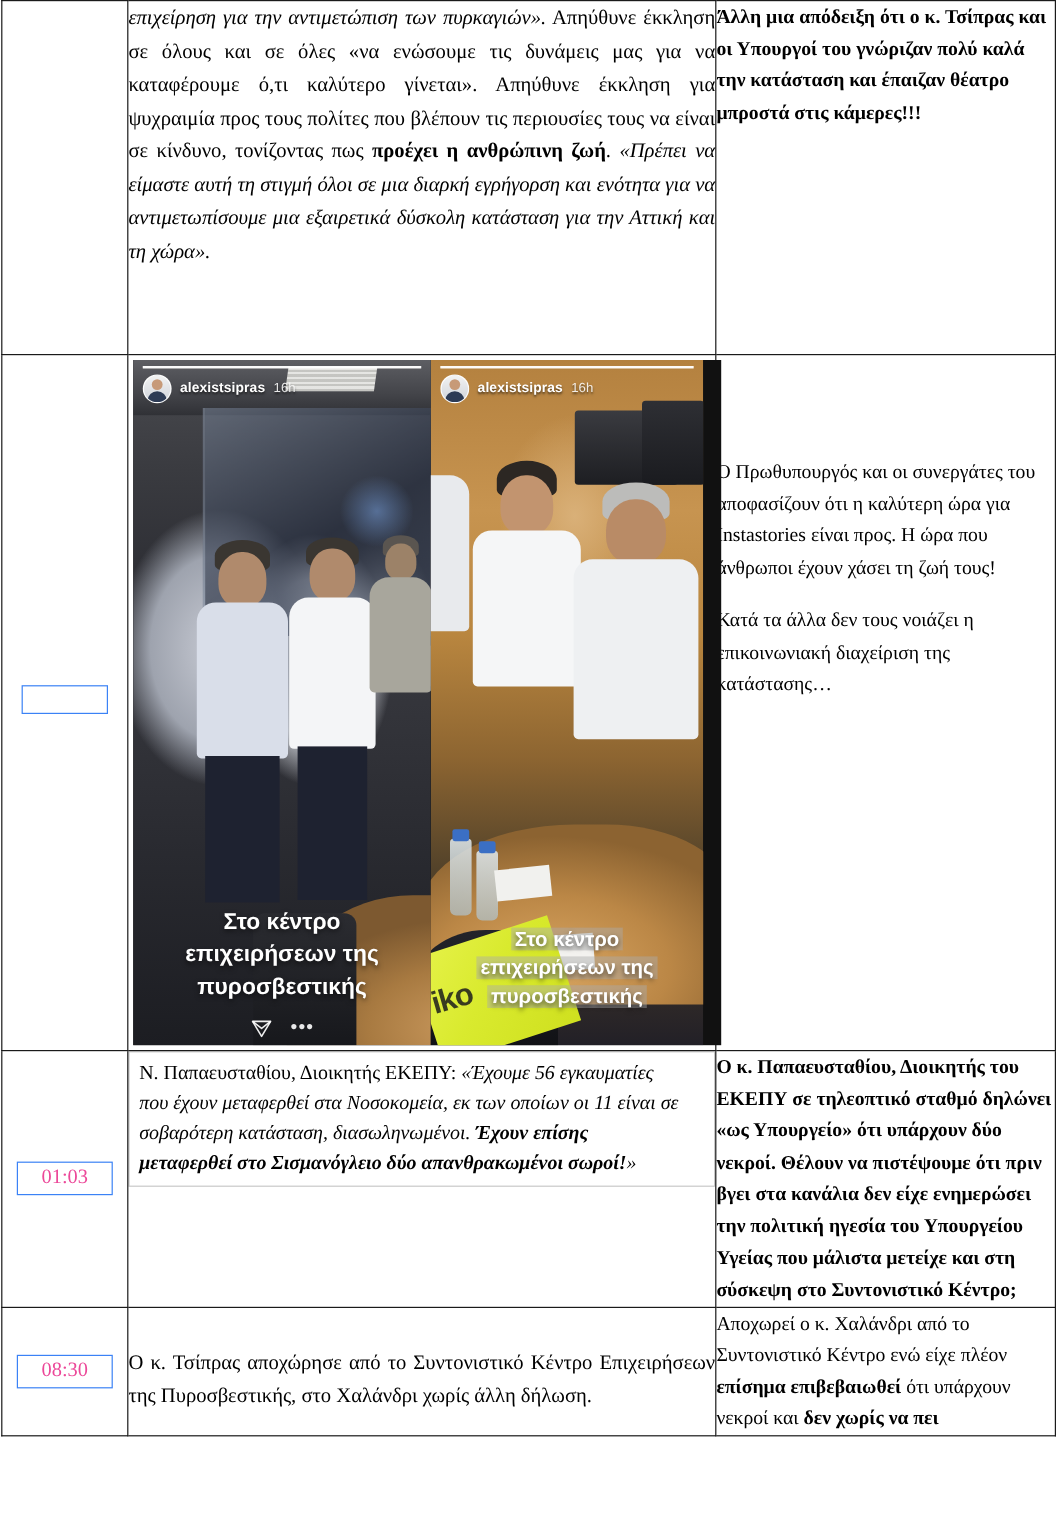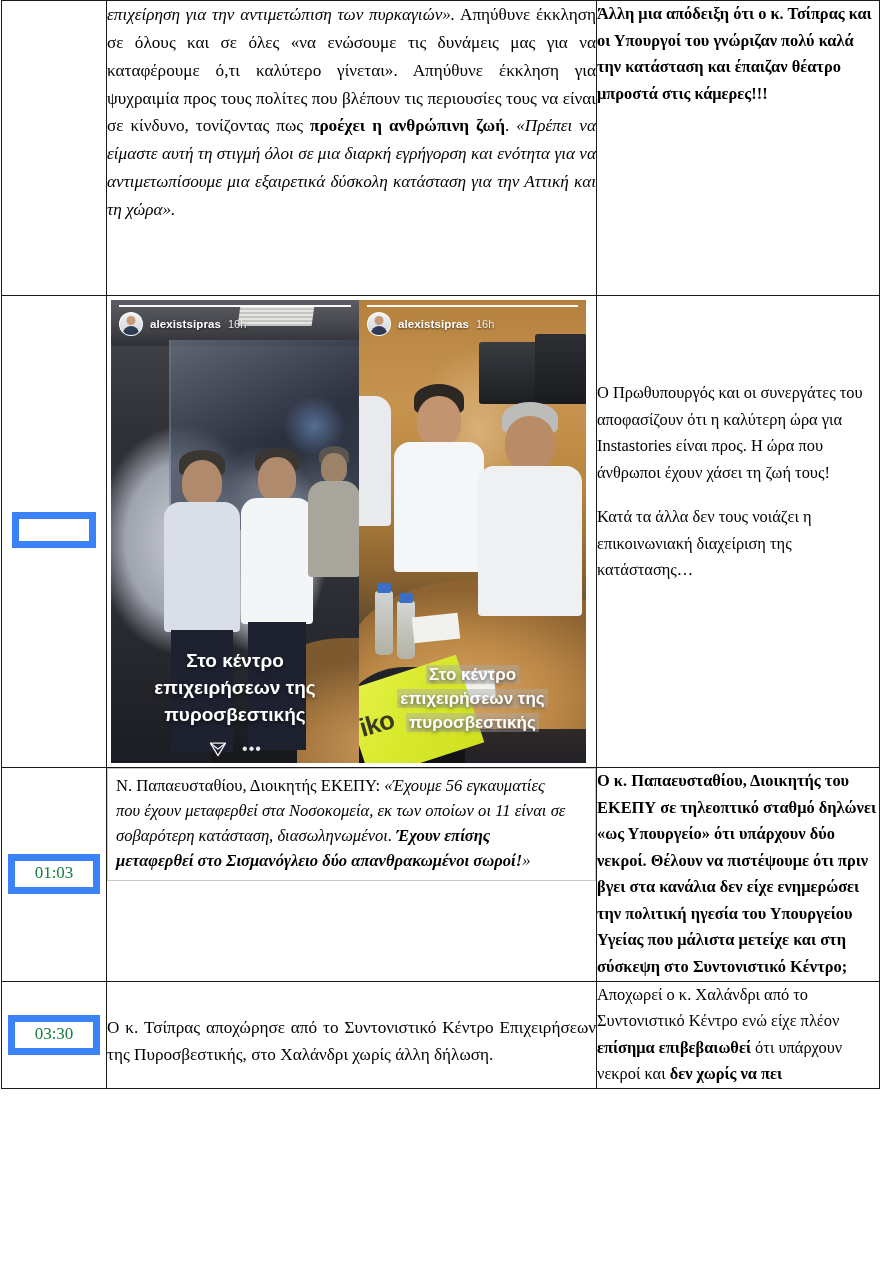--- a/index.html
+++ b/index.html
@@ -43,27 +43,27 @@
   col.c-note  { width: 283px; }
 
   
   .time-cell {
     text-align: center;
     vertical-align: middle !important;
     padding: 4px 2px;
   }
   .time-chip {
     display: inline-block;
-    border: 7px solid #3b82f6;
+    border: 1px solid #3b82f6;
     background: #fff;
     padding: 3px 10px 4px 10px;
     font-size: 17px;
     line-height: 1.1;
     font-family: "Liberation Serif", "DejaVu Serif", serif;
-    color: #15803d;
+    color: #ec4899;
     min-width: 58px;
   }
   .time-chip.blank {
     min-width: 70px;
     height: 22px;
     padding: 0;
   }
 
   
   .main-cell {
@@ -110,24 +110,25 @@
     font-style: italic;
   }
   .quote-box .rm { font-style: normal; }
   .quote-box .bi { font-weight: bold; font-style: italic; }
 
   
   .media-cell { padding: 0; }
   .media-wrap {
     position: relative;
     width: 475px;
-    height: 463px;
+    height: 571px;
     margin: 4px 0 4px 4px;
     overflow: hidden;
     background: #111;
+    padding-left: 15px;
   }
   .story {
     position: absolute;
     top: 0;
     height: 100%;
     overflow: hidden;
   }
   .story-a { left: 0;   width: 248px; }
   .story-b { left: 248px; width: 227px; }
 
@@ -503,21 +504,21 @@
         <td class="note-cell">
           <p class="note-text bold">
             <span>Ο κ. Παπαευσταθίου, Διοικητής του ΕΚΕΠΥ σε τηλεοπτικό σταθμό δηλώνει </span><span class="it">«ως Υπουργείο»</span><span> ότι υπάρχουν δύο νεκροί.</span><span>
 Θέλουν να πιστέψουμε ότι πριν βγει στα κανάλια δεν είχε ενημερώσει την πολιτική ηγεσία του Υπουργείου Υγείας που μάλιστα μετείχε και στη σύσκεψη στο Συντονιστικό Κέντρο;</span>
           </p>
         </td>
       </tr>
 
       <tr>
         <td class="time-cell">
-          <span class="time-chip">03:30</span>
+          <span class="time-chip">08:30</span>
         </td>
 
         <td class="main-cell" style="padding-top:32px;">
           <p class="para-justified">
             <span class="rm">Ο κ. Τσίπρας αποχώρησε από το Συντονιστικό Κέντρο Επιχειρήσεων της Πυροσβεστικής, στο Χαλάνδρι χωρίς άλλη δήλωση.</span>
           </p>
         </td>
 
         <td class="note-cell">
           <p class="note-text">

